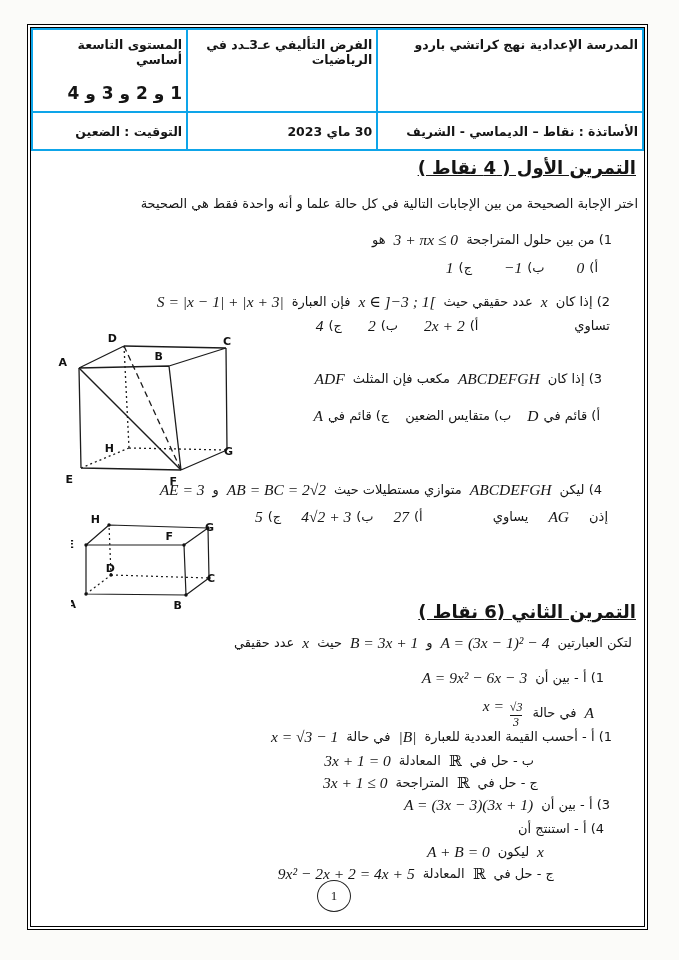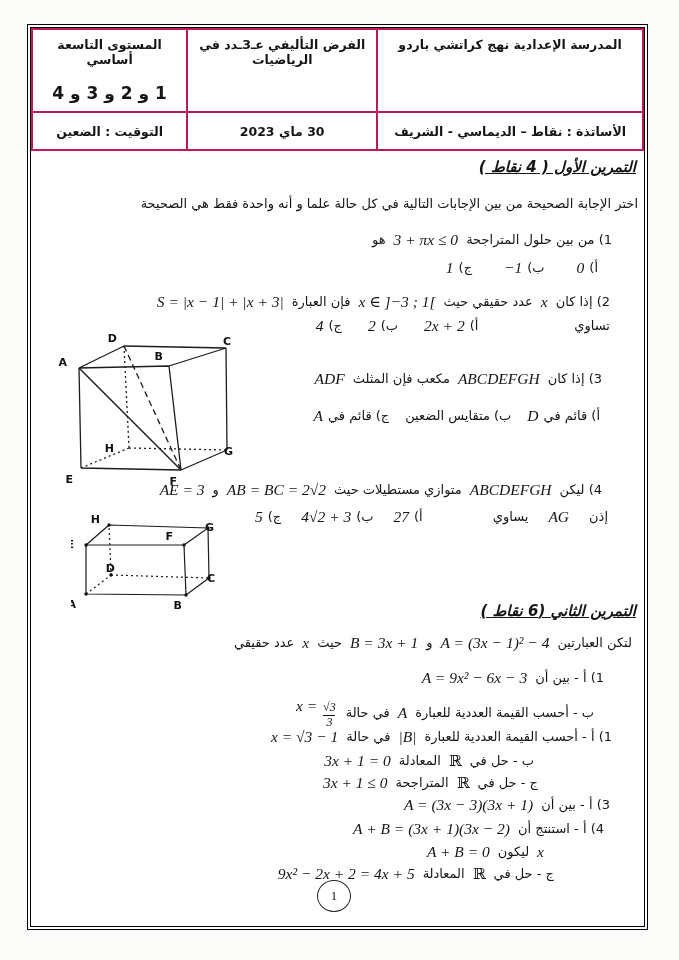--- a/index.html
+++ b/index.html
@@ -7,27 +7,27 @@
     width:679px;height:960px;position:relative;overflow:hidden;
     background:#fbfbf9;color:#151515;
     font-family:"DejaVu Sans", sans-serif;
   }
   .frame{
     position:absolute;left:27px;top:24px;width:613px;height:898px;
     border:4px double #000;background:#fff;direction:rtl;
   }
   table.hdr{border-collapse:collapse;width:100%;table-layout:fixed;
     font-weight:bold;font-size:12.5px;}
-  table.hdr td{border:2px solid #be185d;text-align:center;vertical-align:middle;padding:2px 4px;}
+  table.hdr td{border:2px solid #0ea5e9;vertical-align:middle;padding:2px 4px;}
   tr.r1 td{height:72px;vertical-align:top;padding-top:7px;}
   tr.r2 td{height:32px;}
   .lvl2{margin-top:16px;font-size:17px;}
   .ln{position:absolute;display:flex;align-items:center;gap:8px;
       font-size:13px;line-height:19px;white-space:nowrap;}
-  .ttl{font-weight:bold;text-decoration:underline;font-size:15px;font-style:italic;}
+  .ttl{font-weight:bold;text-decoration:underline;font-size:18px;}
   .m{font-family:"Liberation Serif","DejaVu Serif","DejaVu Sans",serif;
      font-style:italic;font-size:15.5px;direction:ltr;unicode-bidi:isolate;}
   .opt{display:inline-flex;align-items:center;gap:5px;}
   .frac{display:inline-flex;flex-direction:column;align-items:center;
         font-size:12px;line-height:1.15;margin:0 2px;font-style:italic;}
   .frac .den{border-top:1.2px solid #151515;padding:0 3px;}
   .fig{position:absolute;}
   .fig text{font-family:"DejaVu Sans",sans-serif;font-size:11px;font-weight:bold;
             fill:#111;font-style:normal;}
   .pageno{
@@ -221,21 +221,20 @@
     <span class="m">x</span>
     <span>عدد حقيقي</span>
   </div>
 
   <div class="ln" style="top:640px;right:40px">
     <span>1)  أ - بين أن</span>
     <span class="m">A = 9x² − 6x − 3</span>
   </div>
 
   <div class="ln" style="top:668px;right:50px">
-    <span>ب - أحسب القيمة العددية للعبارة</span>
     <span class="m">A</span>
     <span>في حالة</span>
     <span class="m"><span>x =</span>
       <span class="frac">
           <span class="num">√3</span>
           <span class="den">3</span>
         </span>
     </span>
   </div>
 
@@ -260,21 +259,20 @@
     <span class="m">3x + 1 ≤ 0</span>
   </div>
 
   <div class="ln" style="top:767px;right:34px">
     <span>3)  أ - بين أن</span>
     <span class="m">A = (3x − 3)(3x + 1)</span>
   </div>
 
   <div class="ln" style="top:791px;right:40px">
     <span>4)  أ - استنتج أن</span>
-    <span class="m">A + B = (3x + 1)(3x − 2)</span>
   </div>
 
   <div class="ln" style="top:814px;right:100px">
     <span class="m">x</span>
     <span>ليكون</span>
     <span class="m">A + B = 0</span>
   </div>
 
   <div class="ln" style="top:836px;right:90px">
     <span>ج - حل في</span>

